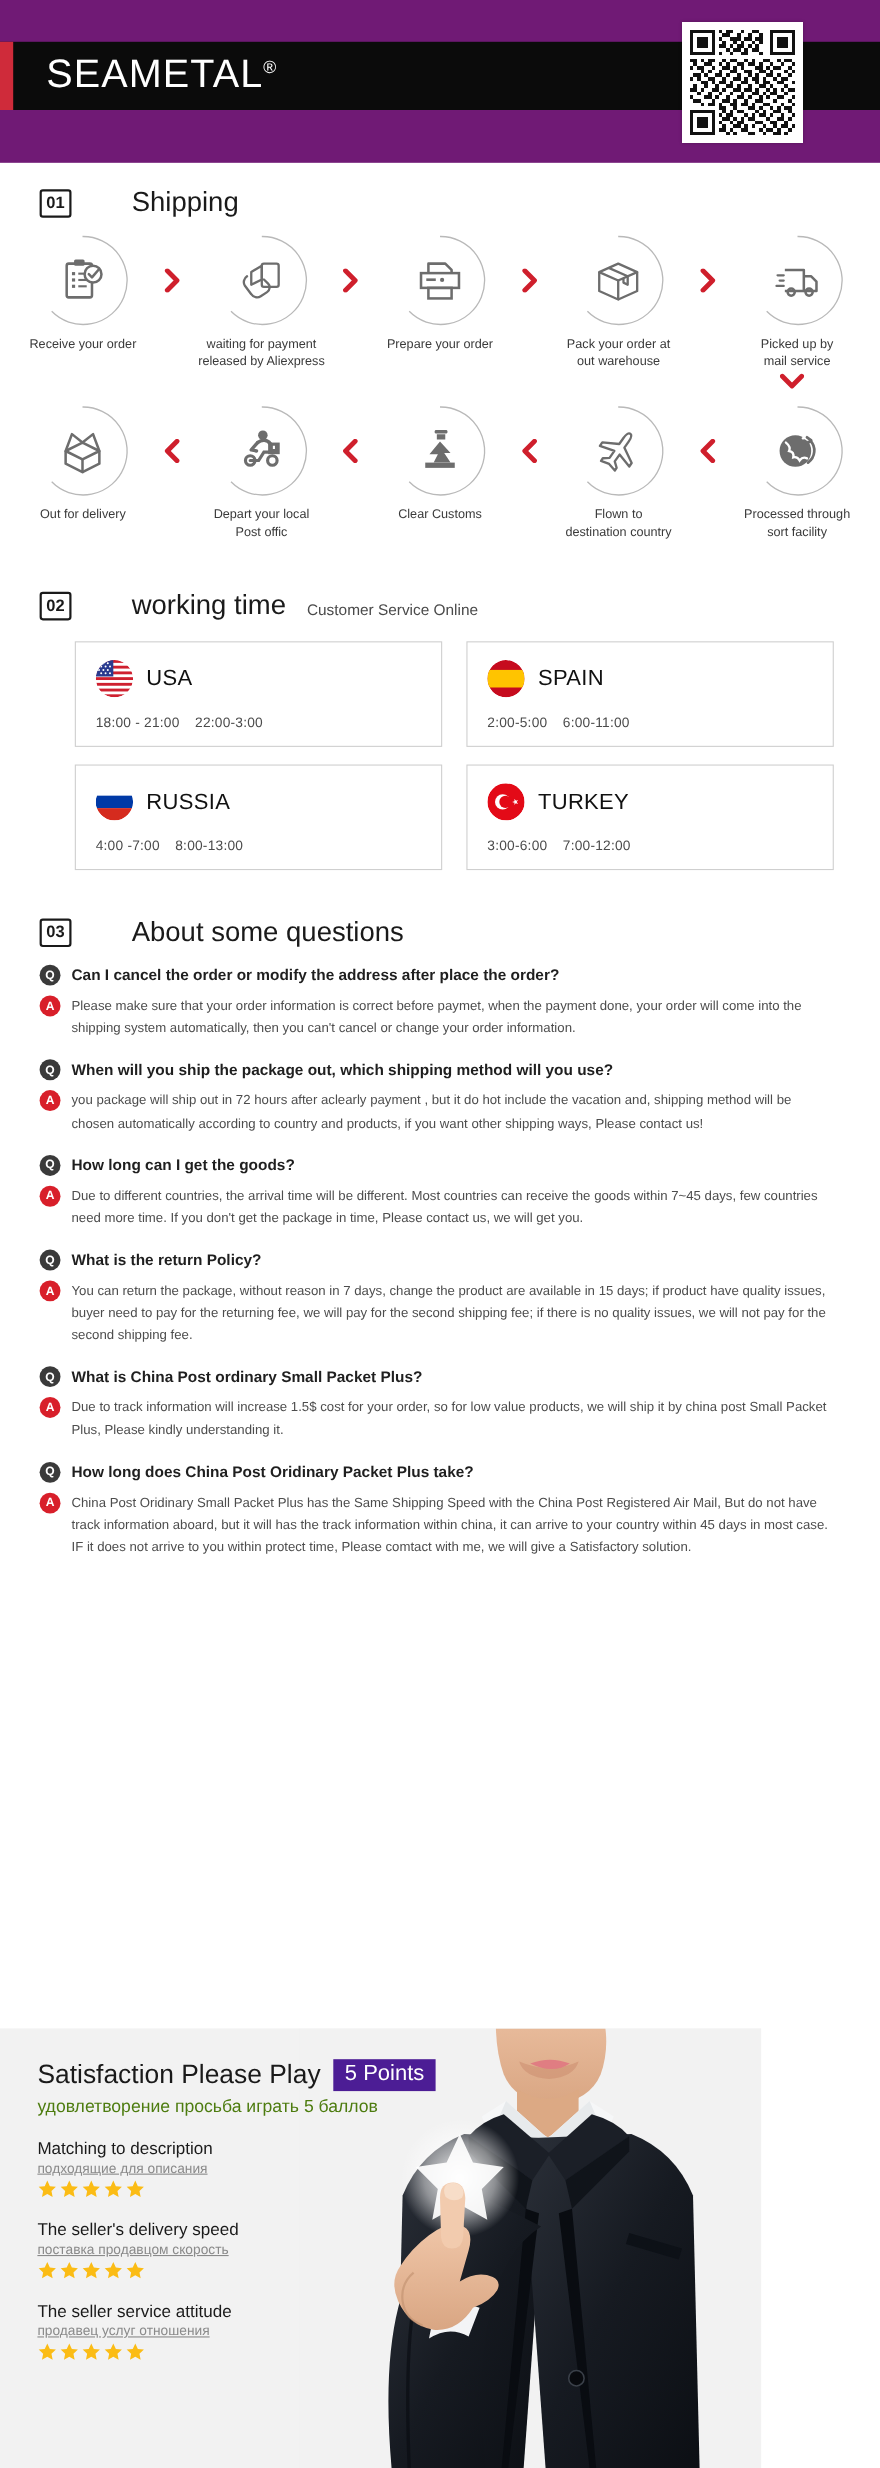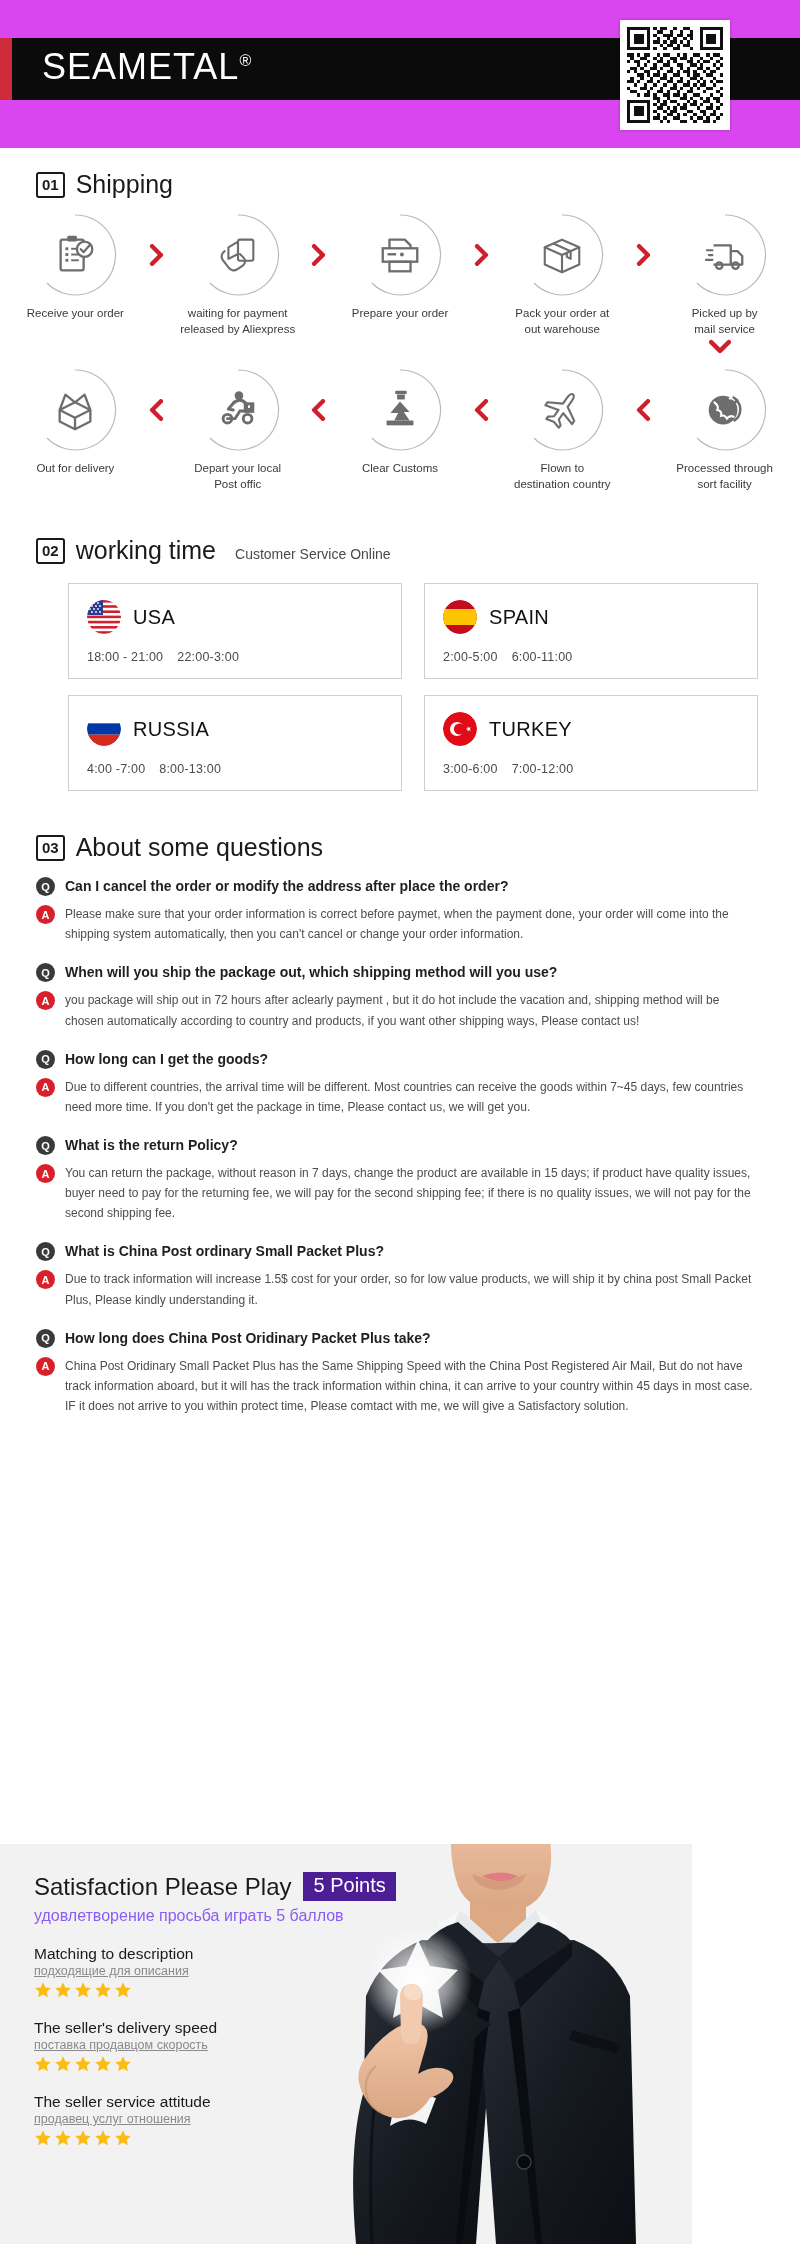--- a/index.html
+++ b/index.html
@@ -5,21 +5,21 @@
   * { box-sizing: border-box; margin: 0; padding: 0; }
   html, body {
     width: 800px;
     background: #ffffff;
     font-family: "Liberation Sans", sans-serif;
     color: #333;
   }
   body { width: 800px; height: 2244px; position: relative; overflow: hidden; }
 
   
-  .header-wrap { position: relative; height: 148px; background: #d946ef; }
+  .header-wrap { position: relative; height: 148px; background: #701a75; }
   .header-bar {
     position: absolute; left: 0; top: 38px; width: 800px; height: 62px;
     background: #0b0b0b;
   }
   .header-accent {
     position: absolute; left: 0; top: 38px; width: 12px; height: 62px;
     background: #cf2b3a;
   }
   .brand {
     position: absolute; left: 42px; top: 46px;
@@ -34,21 +34,21 @@
   }
   .qr-box svg { display: block; width: 96px; height: 96px; }
 
   
   .sec-title { display: flex; align-items: center; gap: 11px; padding-left: 36px; }
   .sec-num {
     border: 2px solid #1a1a1a; color: #1a1a1a;
     font-size: 15px; font-weight: 700; line-height: 1;
     padding: 3px 4px 4px 4px; border-radius: 3px; letter-spacing: 0px;
   }
-  .sec-name { font-size: 25px; color: #1a1a1a; font-weight: 400; }
+  .sec-name { font-size: 25px; color: #1a1a1a; font-weight: 400; margin-left: 44px; }
   .sec-sub { font-size: 14px; color: #4a4a4a; margin-left: 8px; align-self: flex-end; padding-bottom: 3px;}
 
   
   #shipping { padding-top: 22px; }
   .steps-row {
     display: flex; align-items: flex-start; justify-content: center;
     padding: 0 16px; margin-top: 14px;
   }
   .step { width: 120px; display: flex; flex-direction: column; align-items: center; }
   .step-circle {
@@ -111,21 +111,21 @@
     background: #f2f2f2; overflow: hidden;
   }
   .man { position: absolute; right: 0; bottom: 0; width: 420px; height: 400px; }
   .sat-content { position: absolute; left: 34px; top: 28px; width: 420px; }
   .sat-title { display: flex; align-items: center; gap: 12px; }
   .sat-title h2 { font-size: 24px; font-weight: 400; color: #1a1a1a; }
   .sat-pill {
     background: #4c1d95; color: #fff; font-size: 20px;
     padding: 2px 10px 4px 10px; line-height: 1.15;
   }
-  .sat-sub { font-size: 16px; color: #8b5cf6; margin-top: 6px; }
+  .sat-sub { font-size: 16px; color: #4d7c0f; margin-top: 6px; }
   .rate-block { margin-top: 20px; }
   .rate-en { font-size: 15.5px; color: #1a1a1a; font-weight: 400; }
   .rate-ru { font-size: 12.5px; color: #8a8a8a; margin-top: 1px; text-decoration: underline; }
   .stars { margin-top: 3px; display: flex; gap: 2px; }
   .stars svg { width: 18px; height: 18px; }
 </style>
 </head>
 <body>
 
 <div class="header-wrap">

